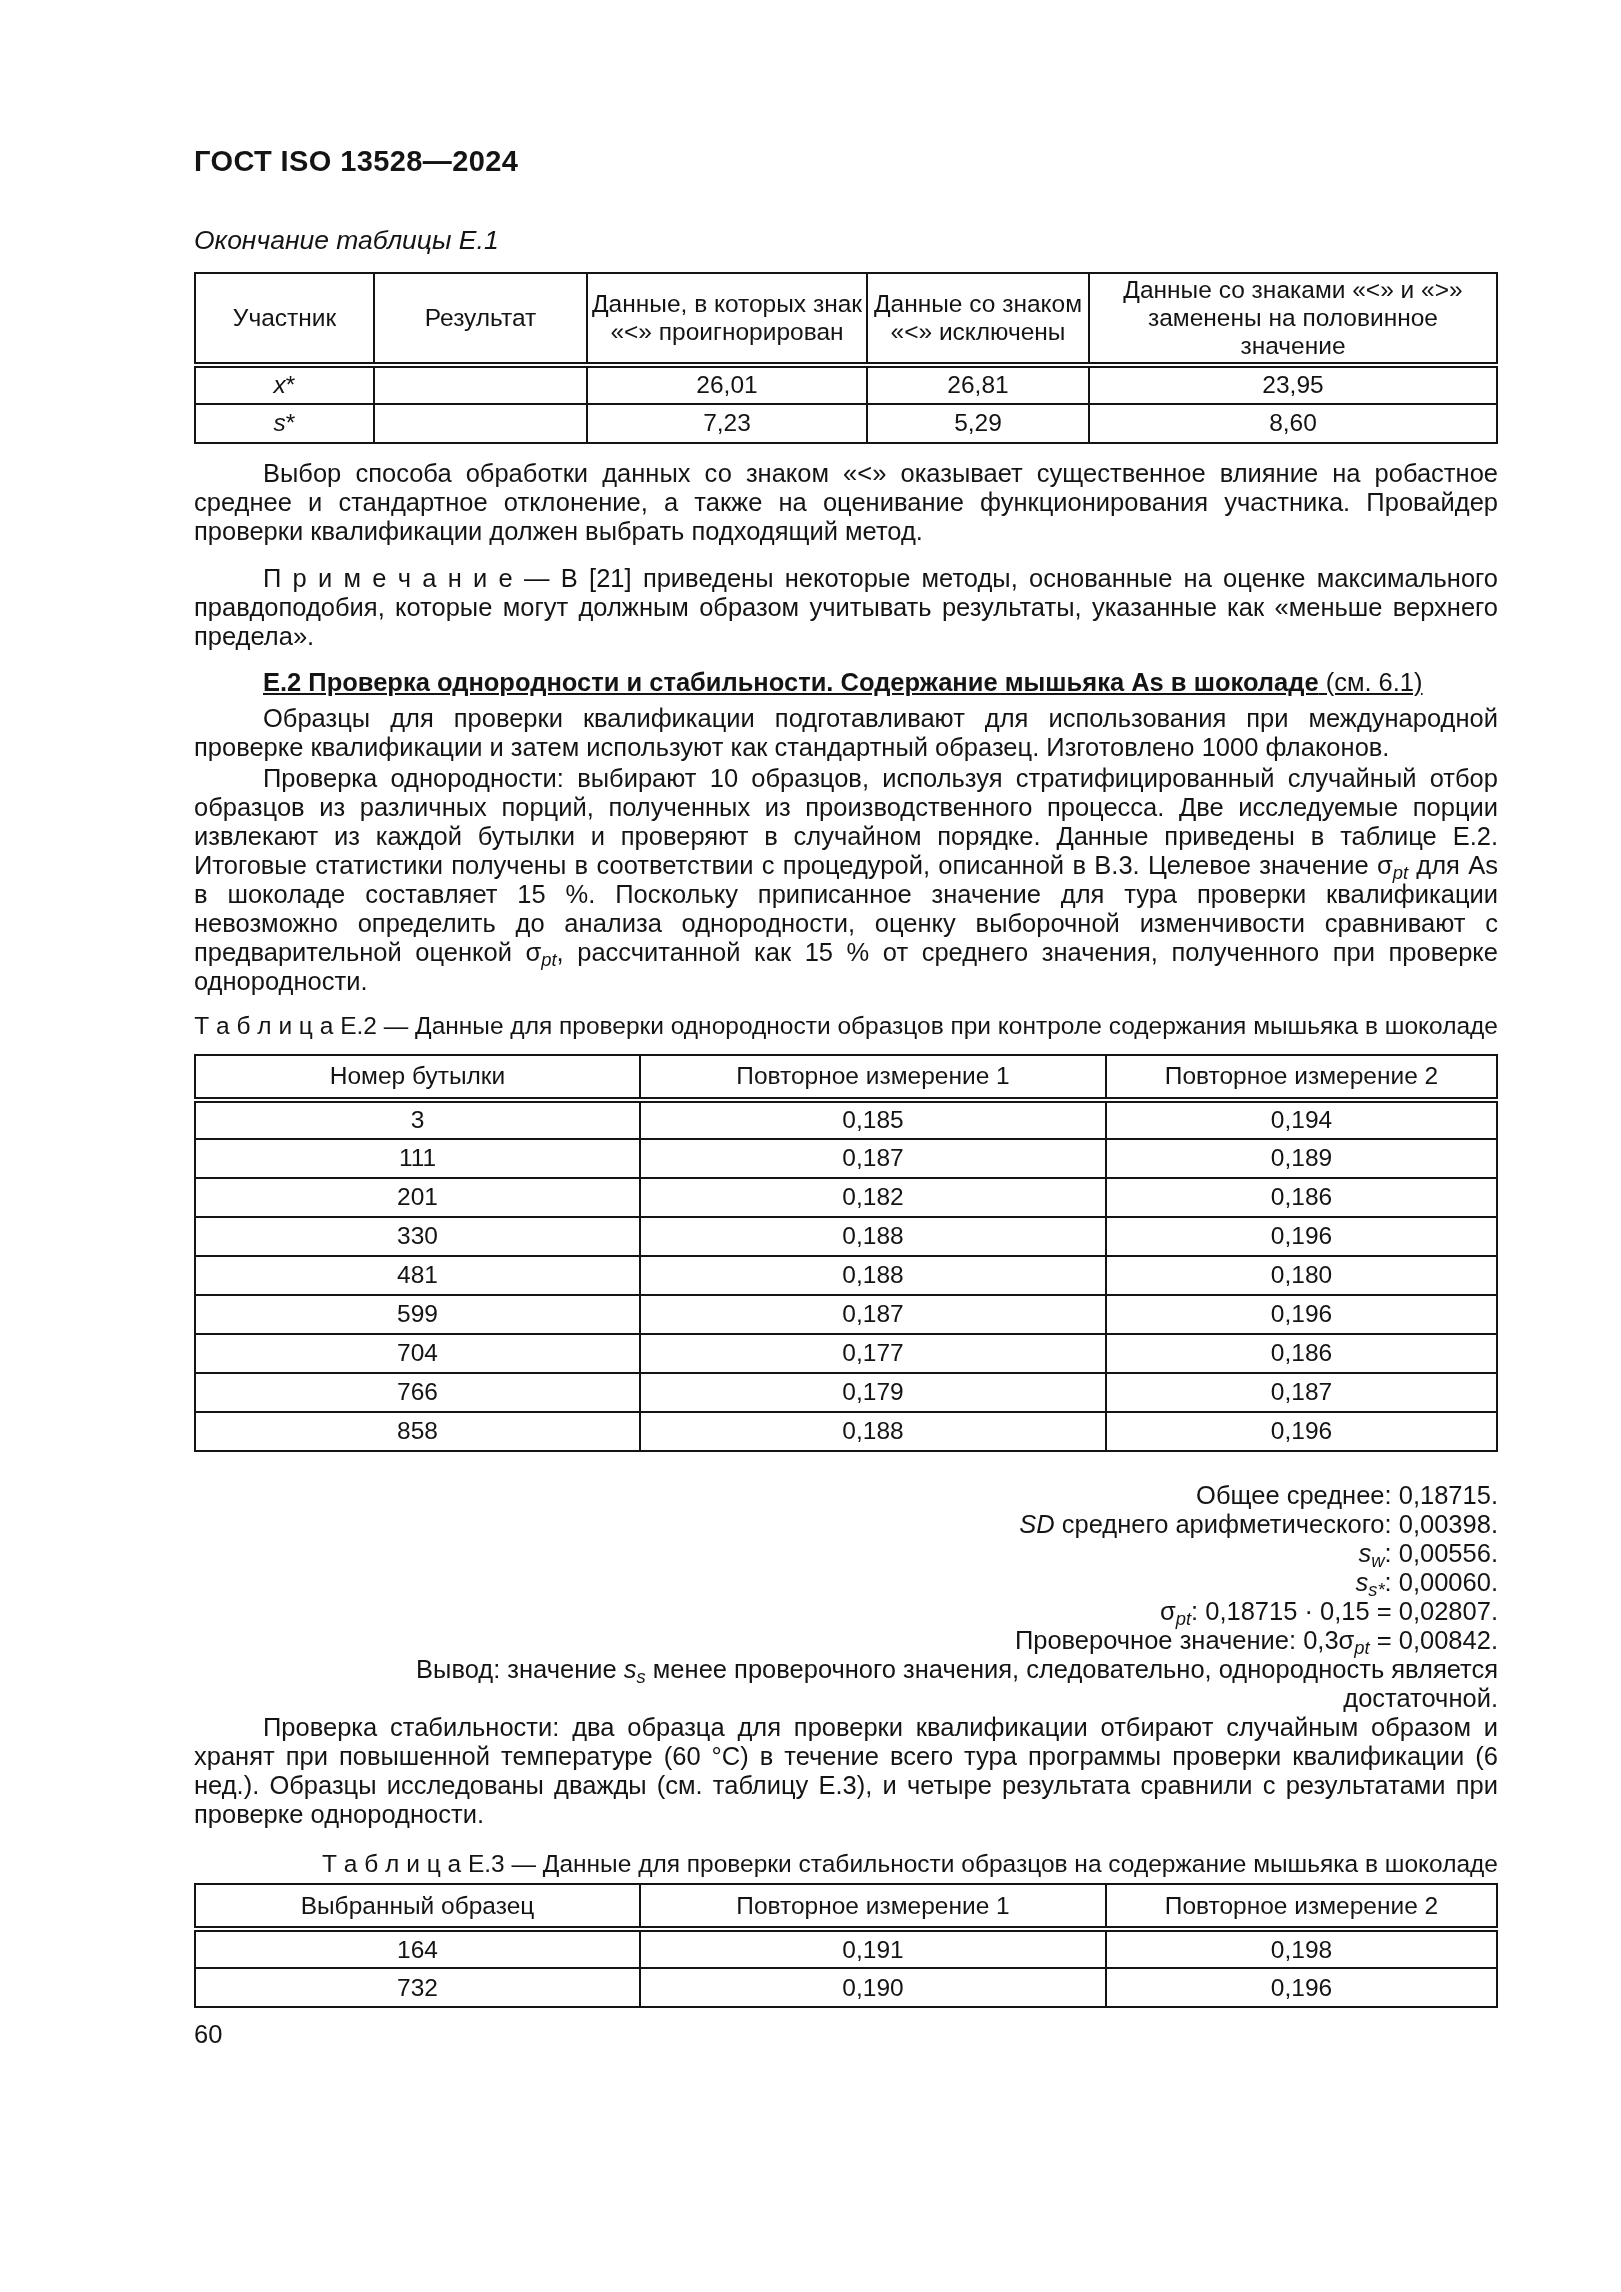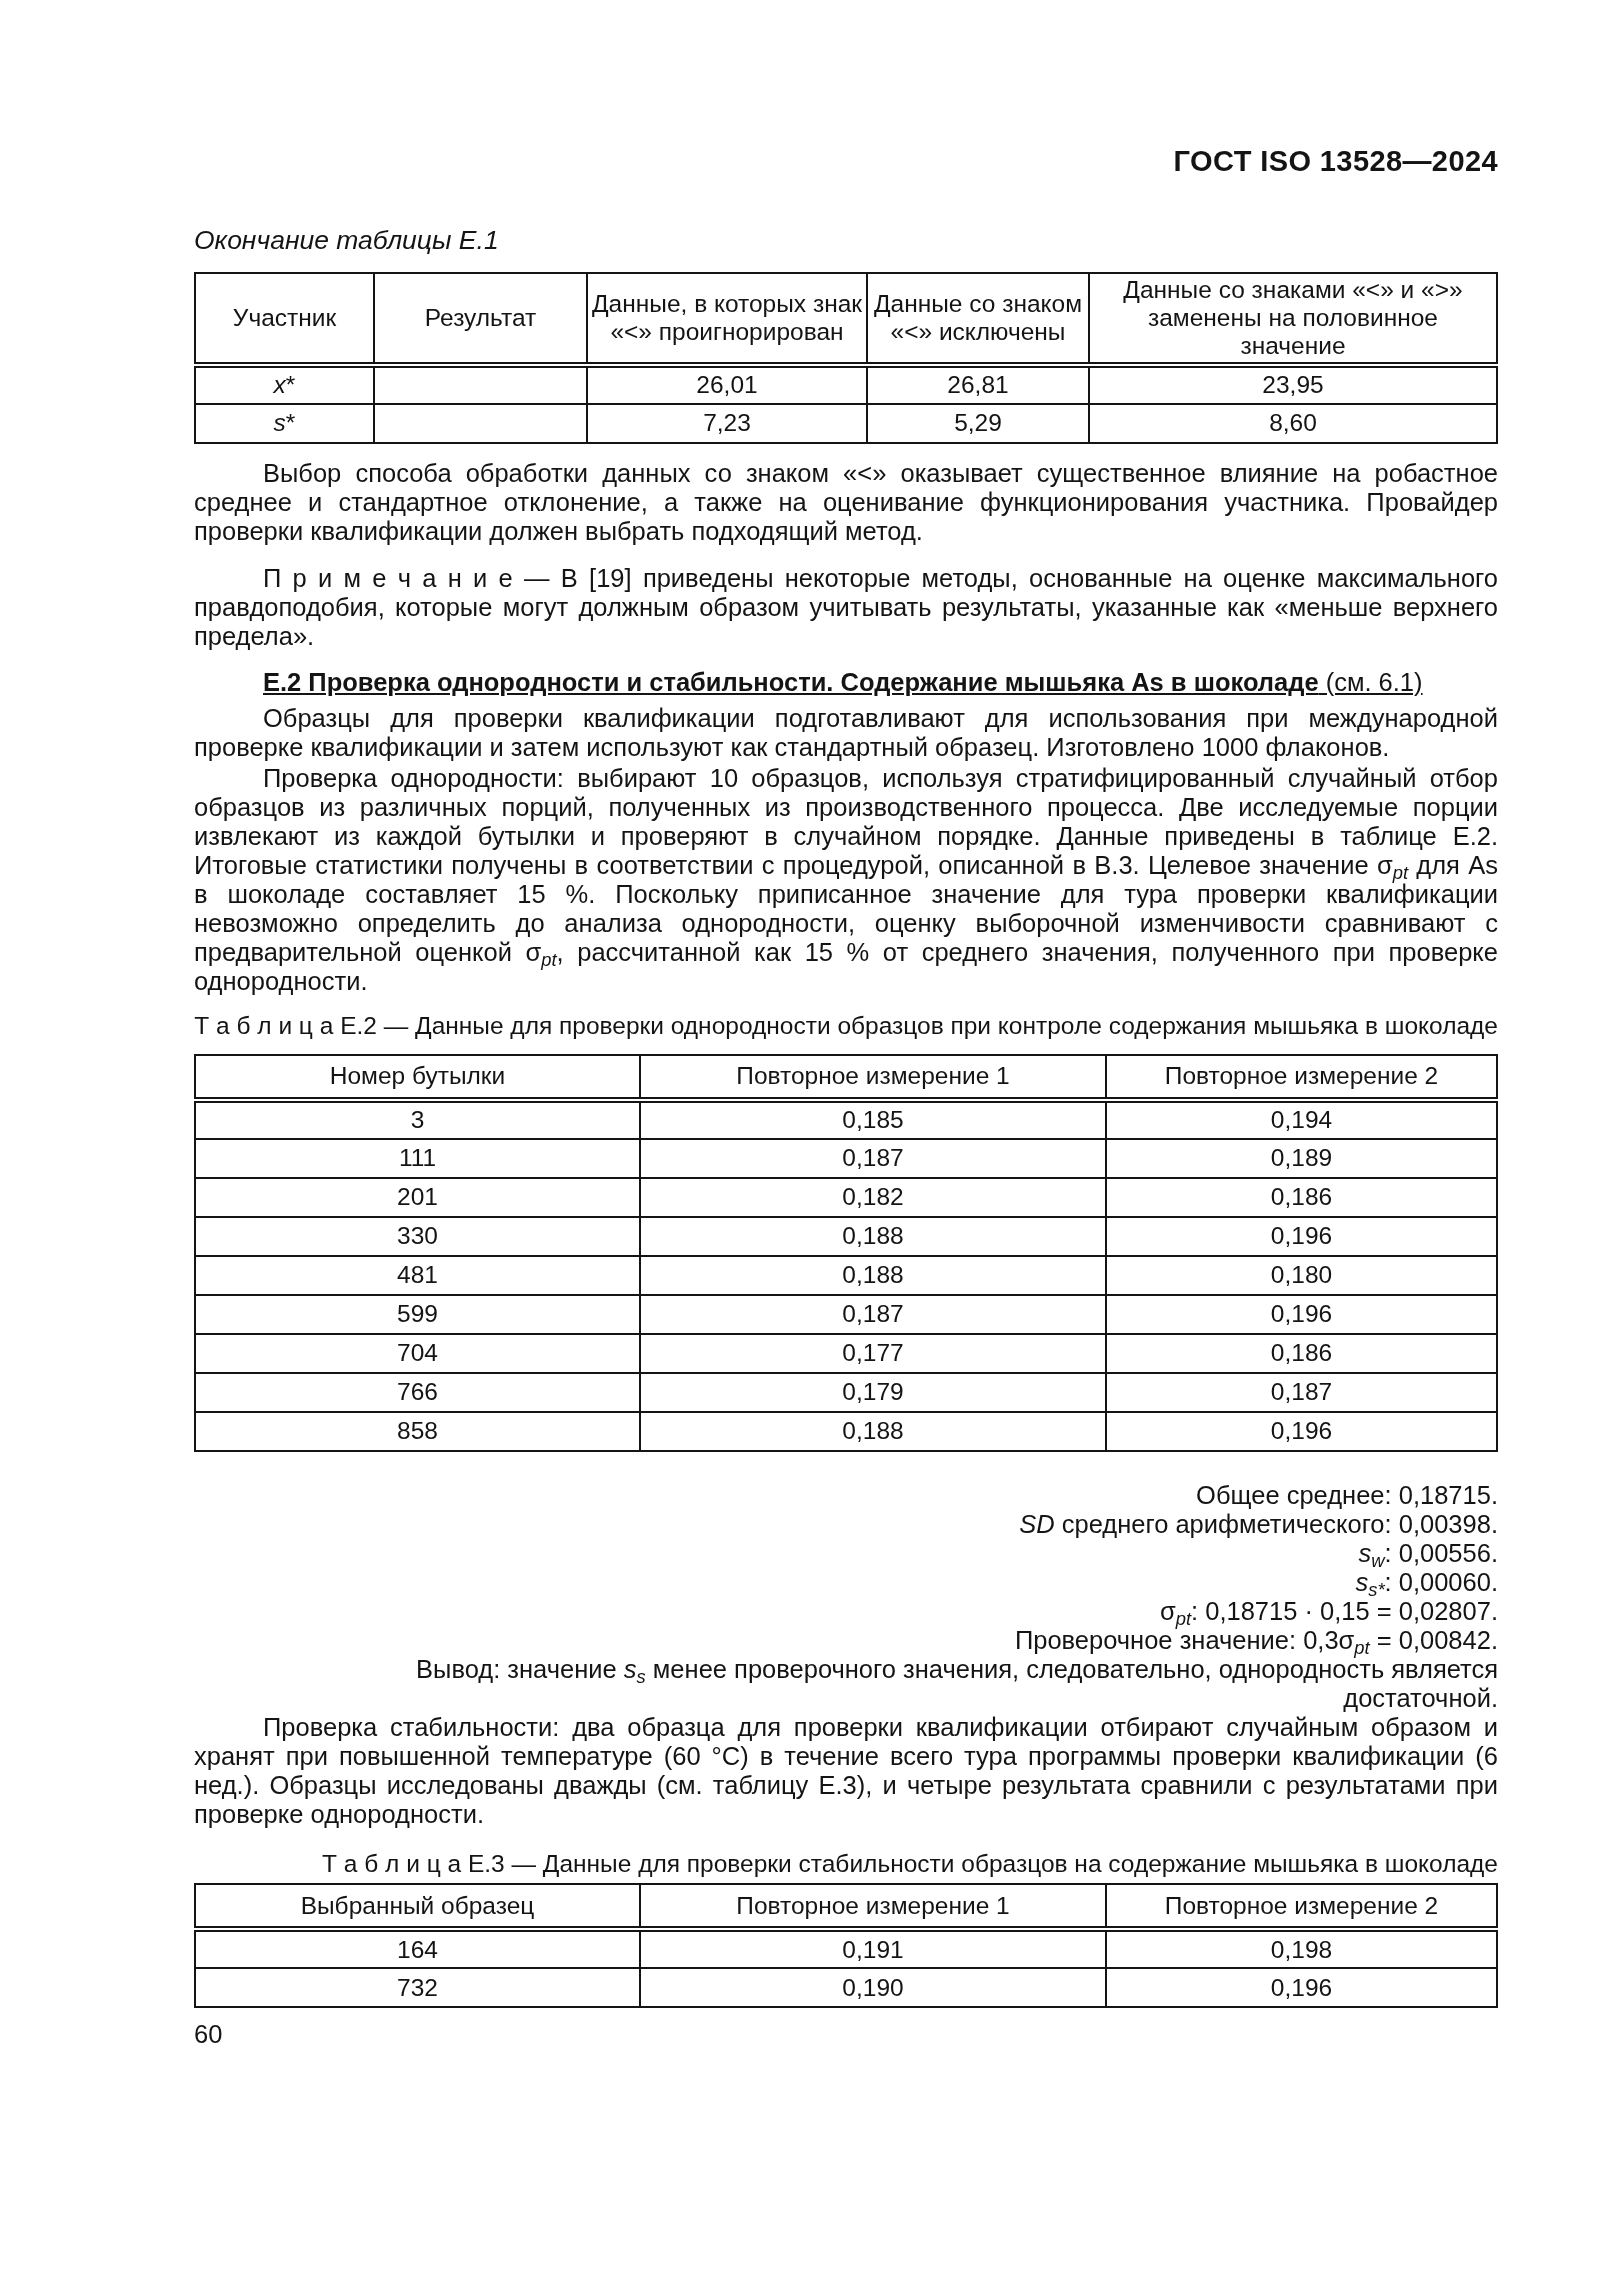--- a/index.html
+++ b/index.html
@@ -8,21 +8,21 @@
     position:relative;
     width:1621px; height:2293px;
     margin:0 auto;
     background:#ffffff;
     color:#141414;
     font-family:"Liberation Sans", sans-serif;
     overflow:hidden;
   }
   .content { position:absolute; left:194px; top:0; width:1304px; }
 
-  .doc-header { margin-top:145px; font-size:29px; font-weight:bold; letter-spacing:0.4px;text-align:right; }
+  .doc-header { margin-top:145px; font-size:29px; font-weight:bold; letter-spacing:0.4px; }
   .cont-label { margin-top:47px; font-size:26.5px; font-style:italic; }
 
   table { border-collapse:collapse; width:100%; table-layout:fixed; border:2.9px solid #141414; }
   th, td {
     border-left:2px solid #141414; border-right:2px solid #141414;
     text-align:center; vertical-align:middle;
     font-size:24.5px; line-height:28px; padding:2px 4px;
   }
   thead th { font-weight:normal; border-bottom:6.9px double #141414; }
   tbody td { border-top:2.9px solid #141414; height:39px; }
@@ -96,21 +96,21 @@
           <td></td>
           <td>7,23</td>
           <td>5,29</td>
           <td>8,60</td>
         </tr>
       </tbody>
     </table>
 
     <p class="body-par p1">Выбор способа обработки данных со знаком «&lt;» оказывает существенное влияние на робастное среднее и стандартное отклонение, а также на оценивание функционирования участника. Провайдер проверки квалифика­ции должен выбрать подходящий метод.</p>
 
-    <p class="body-par note">П р и м е ч а н и е  — В [19] приведены некоторые методы, основанные на оценке максимального правдопо­добия, которые могут должным образом учитывать результаты, указанные как «меньше верхнего предела».</p>
+    <p class="body-par note">П р и м е ч а н и е  — В [21] приведены некоторые методы, основанные на оценке максимального правдопо­добия, которые могут должным образом учитывать результаты, указанные как «меньше верхнего предела».</p>
 
     <div class="heading-e2"><span class="run-b">Е.2 Проверка однородности и стабильности. Содержание мышьяка As в шоколаде</span><span> (см. 6.1)</span></div>
 
     <p class="body-par p3">Образцы для проверки квалификации подготавливают для использования при международной проверке ква­лификации и затем используют как стандартный образец. Изготовлено 1000 флаконов.</p>
 
     <p class="body-par p4"><span>Проверка однородности: выбирают 10 образцов, используя стратифицированный случайный отбор образцов из различных порций, полученных из производственного процесса. Две исследуемые порции извлекают из каждой бутылки и проверяют в случайном порядке. Данные приведены в таблице Е.2. Итоговые статистики получены в соответствии с процедурой, описанной в В.3. Целевое значение </span><span>σ</span><span class="run-isub">pt</span><span> для As в шоколаде составляет 15 %. Посколь­ку приписанное значение для тура проверки квалификации невозможно определить до анализа однородности, оценку выборочной изменчивости сравнивают с предварительной оценкой </span><span>σ</span><span class="run-isub">pt</span><span>, рассчитанной как 15 % от среднего значения, полученного при проверке однородности.</span></p>
 
     <div class="caption caption-e2">Т а б л и ц а   Е.2 — Данные для проверки однородности образцов при контроле содержания мышьяка в шоколаде</div>
 
     <table class="t2">

